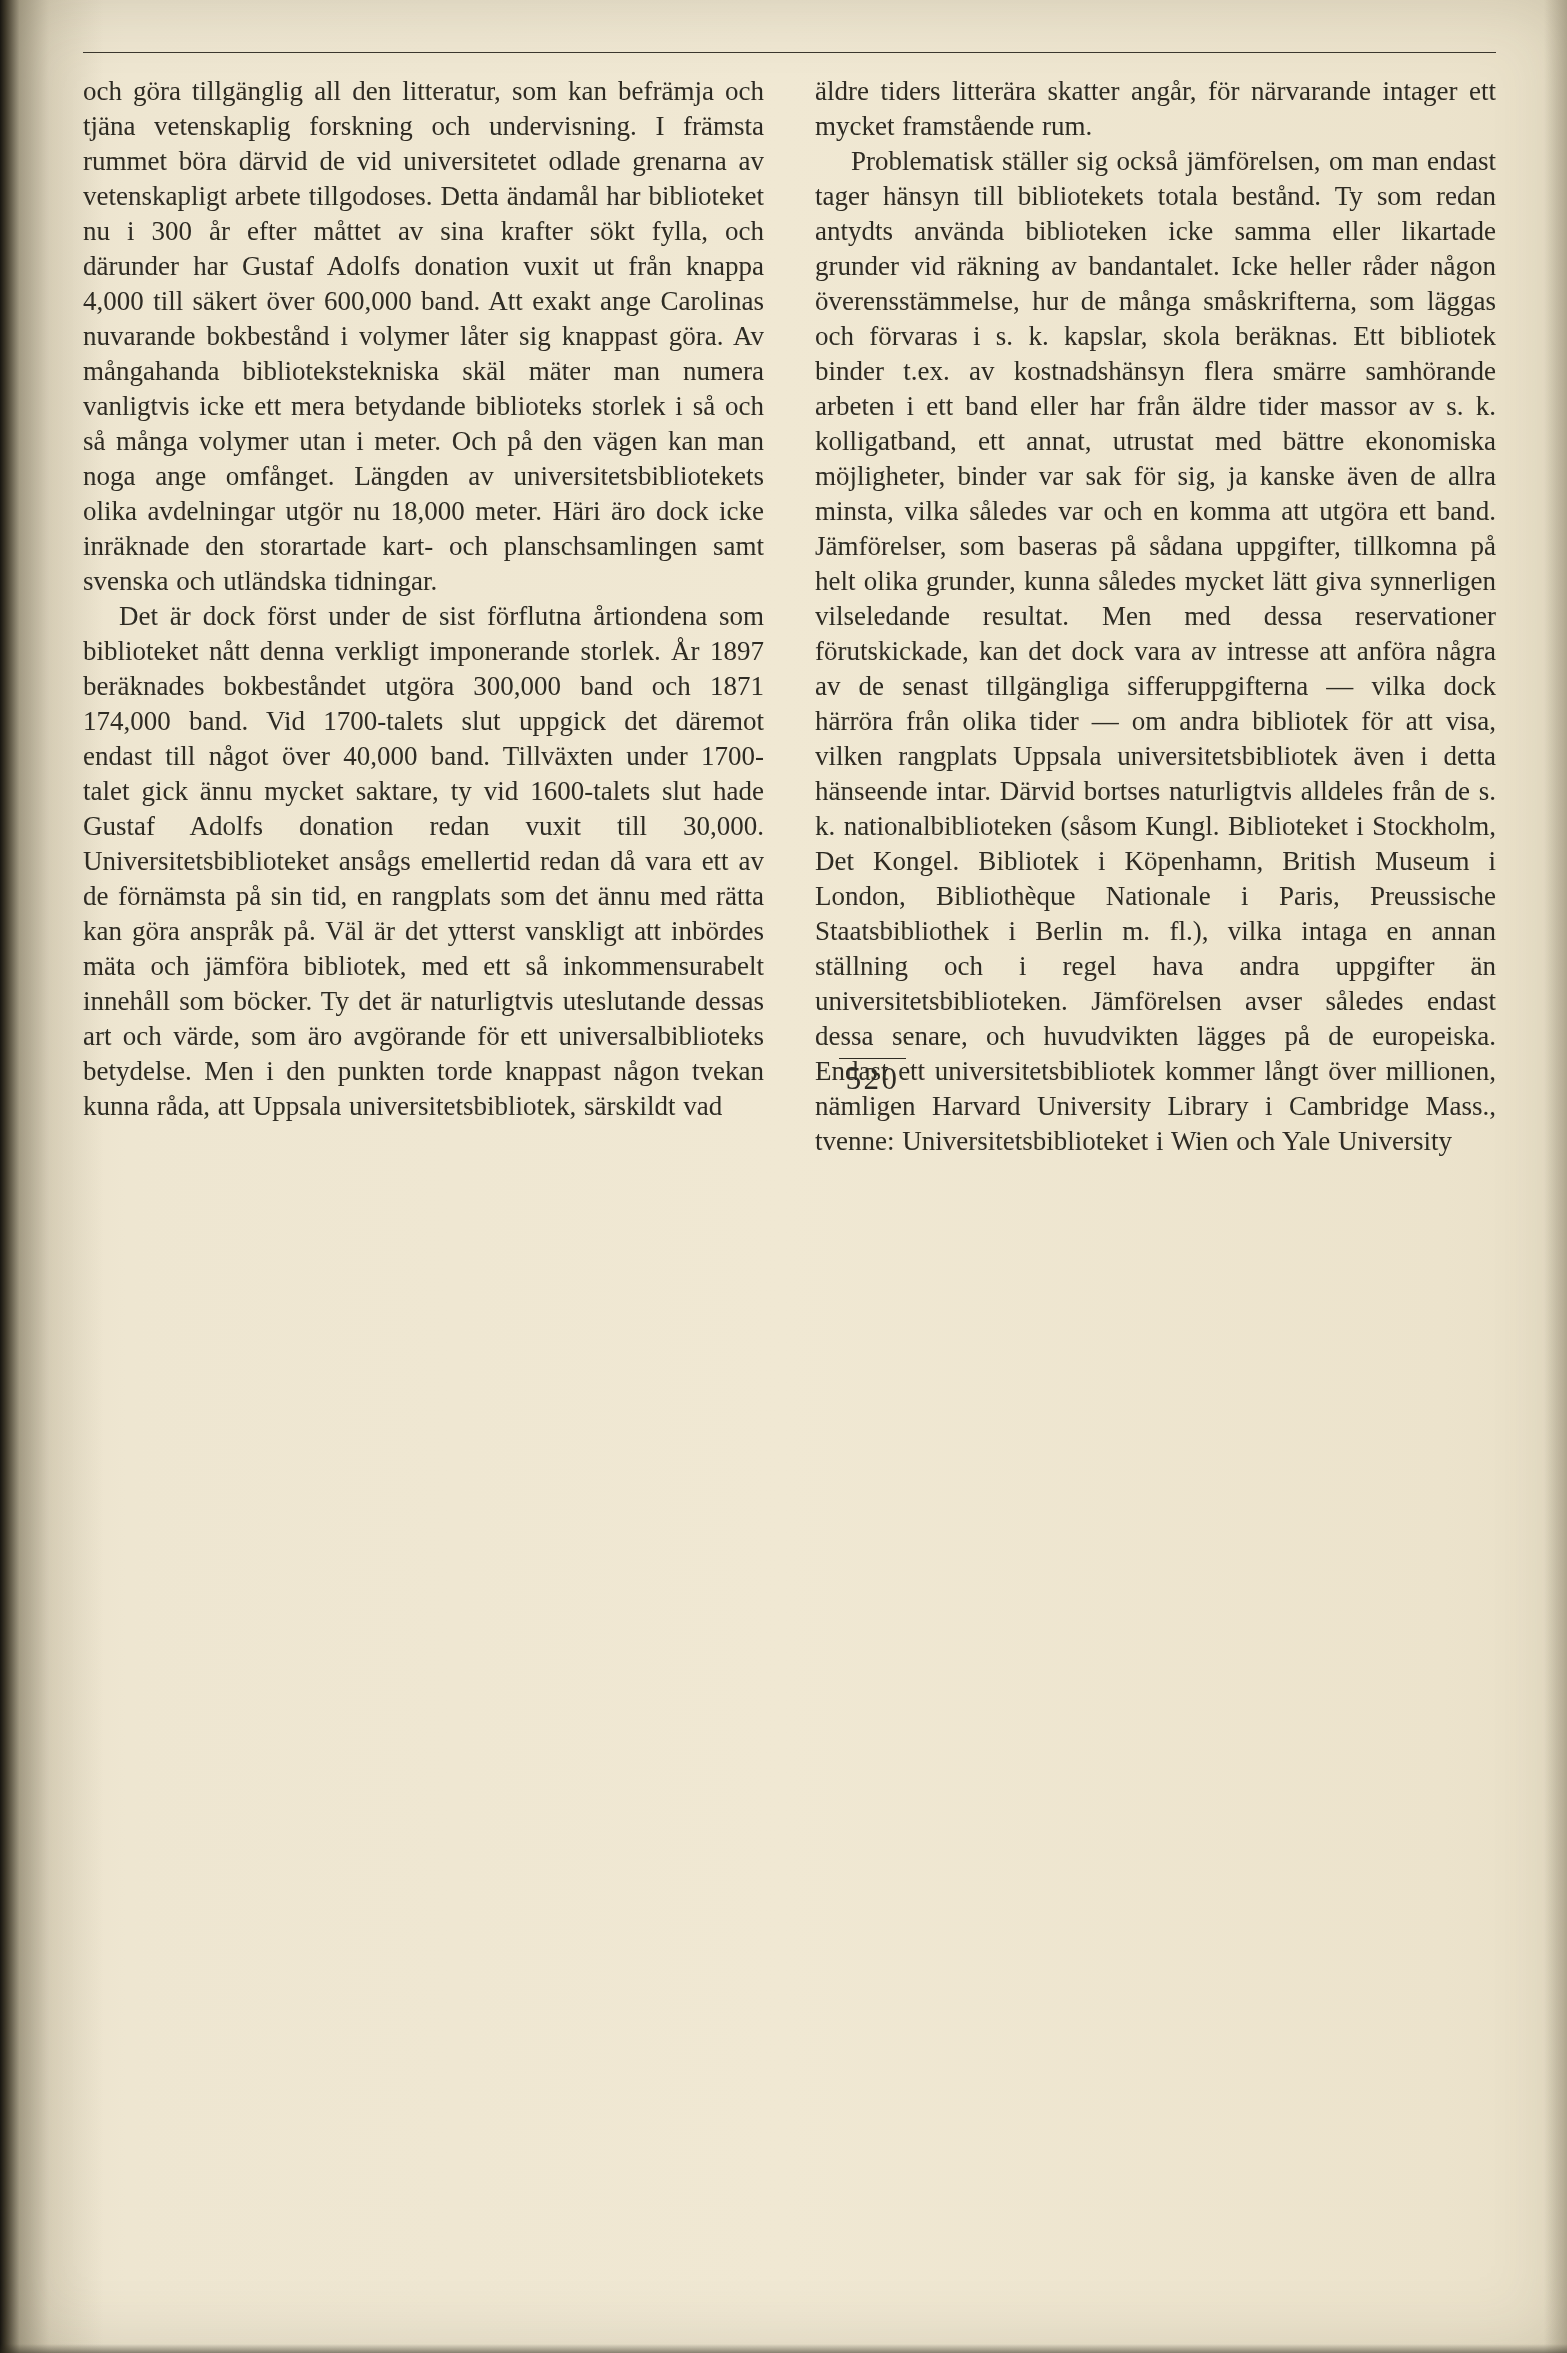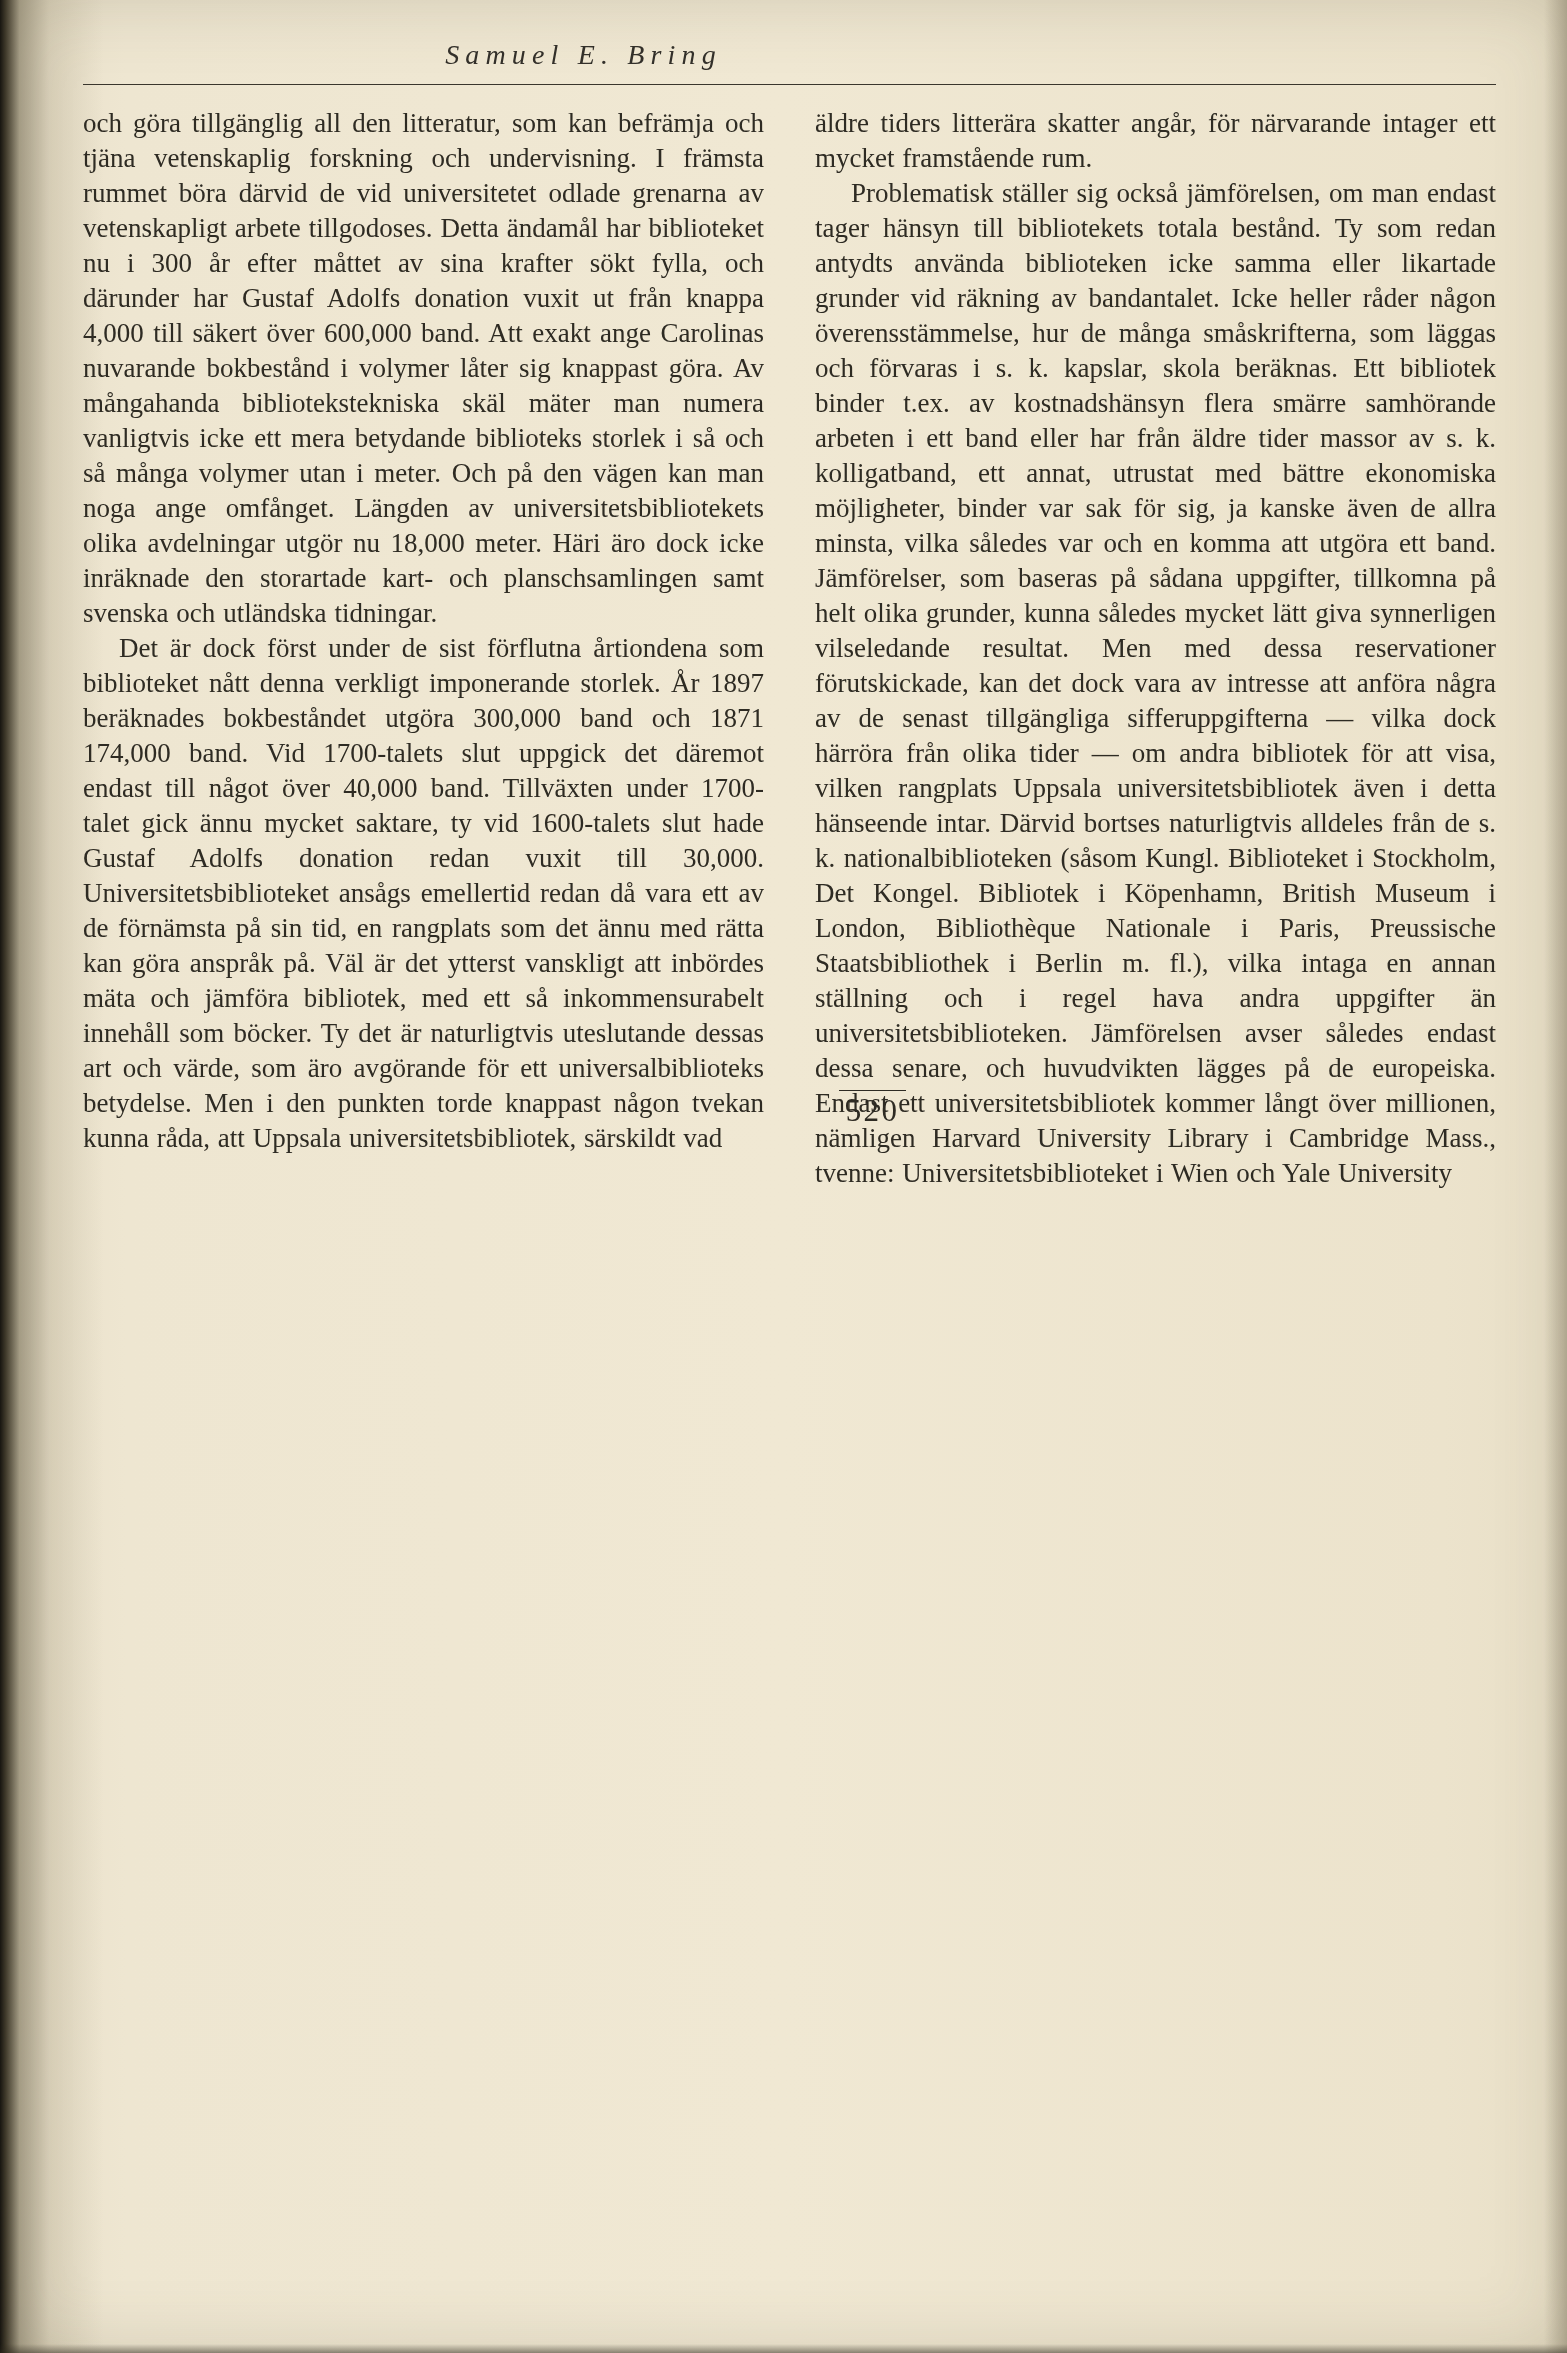--- a/index.html
+++ b/index.html
@@ -105,23 +105,20 @@
 </head>
 <body>
 
 <div class="page">
   <div class="gutter-shadow"></div>
   <div class="edge-right"></div>
   <div class="edge-bottom"></div>
 
   <div class="content">
 
-    <div class="running-header">
-      <span class="header-text">Samuel E. Bring</span>
-    </div>
 
     <hr class="header-rule">
 
     <div class="columns">
       <div class="column">
         <p class="para">och göra tillgänglig all den litteratur, som kan befrämja och tjäna vetenskaplig forskning och undervisning. I främsta rummet böra därvid de vid universitetet odlade grenarna av vetenskapligt arbete tillgodoses. Detta ändamål har biblioteket nu i 300 år efter måttet av sina krafter sökt fylla, och därunder har Gustaf Adolfs donation vuxit ut från knappa 4,000 till säkert över 600,000 band. Att exakt ange Carolinas nuvarande bokbestånd i volymer låter sig knappast göra. Av mångahanda bibliotekstekniska skäl mäter man numera vanligtvis icke ett mera betydande biblioteks storlek i så och så många volymer utan i meter. Och på den vägen kan man noga ange omfånget. Längden av universitetsbibliotekets olika avdelningar utgör nu 18,000 meter. Häri äro dock icke inräknade den storartade kart- och planschsamlingen samt svenska och utländska tidningar.</p>
         <p class="para indent">Det är dock först under de sist förflutna årtiondena som biblioteket nått denna verkligt imponerande storlek. År 1897 beräknades bokbeståndet utgöra 300,000 band och 1871 174,000 band. Vid 1700-talets slut uppgick det däremot endast till något över 40,000 band. Tillväxten under 1700-talet gick ännu mycket saktare, ty vid 1600-talets slut hade Gustaf Adolfs donation redan vuxit till 30,000. Universitetsbiblioteket ansågs emellertid redan då vara ett av de förnämsta på sin tid, en rangplats som det ännu med rätta kan göra anspråk på. Väl är det ytterst vanskligt att inbördes mäta och jämföra bibliotek, med ett så inkommensurabelt innehåll som böcker. Ty det är naturligtvis uteslutande dessas art och värde, som äro avgörande för ett universalbiblioteks betydelse. Men i den punkten torde knappast någon tvekan kunna råda, att Uppsala universitetsbibliotek, särskildt vad</p>
       </div>
 
       <div class="column">

